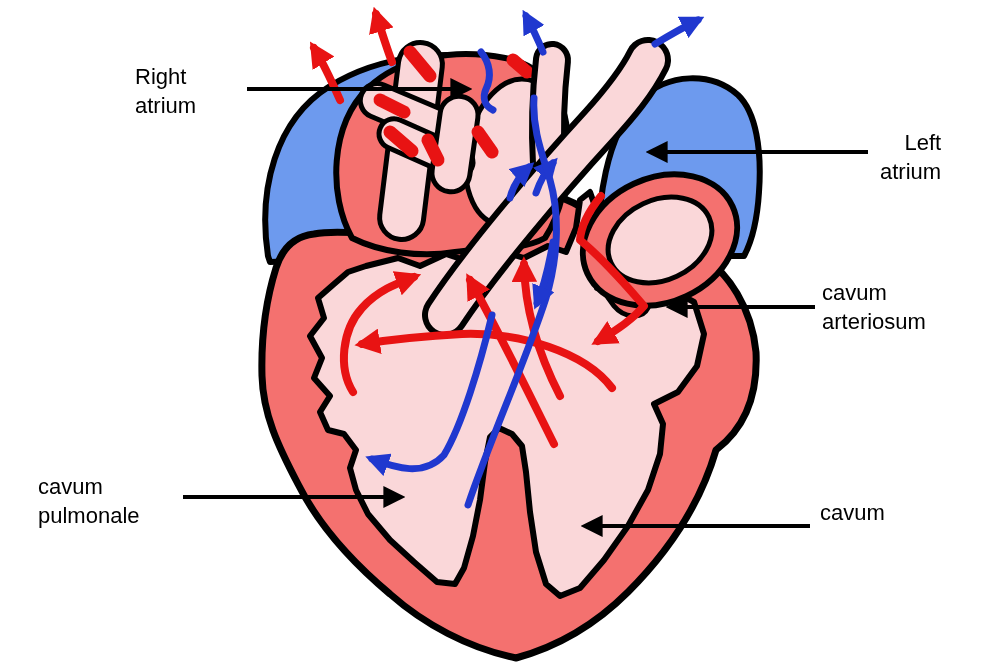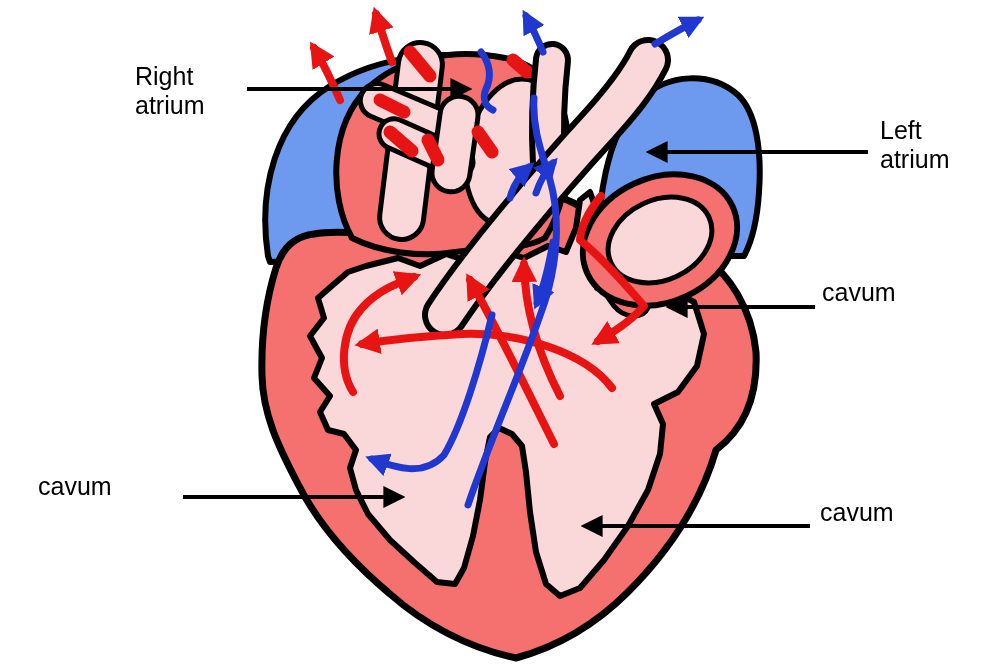--- a/index.html
+++ b/index.html
@@ -17,21 +17,21 @@
   .flow-red{stroke:var(--flow-red,#E81313);fill:none;stroke-linecap:round;stroke-linejoin:round;}
   .flow-blue{stroke:var(--flow-blue,#2038CF);fill:none;stroke-linecap:round;stroke-linejoin:round;}
   .dash-red{stroke:var(--flow-red,#E81313);fill:none;stroke-linecap:round;}
   .pointer{stroke:var(--outline-black,#000);fill:none;}
   .mred{fill:var(--flow-red,#E81313);}
   .mblue{fill:var(--flow-blue,#2038CF);}
   .mblack{fill:var(--outline-black,#000);}
   .diagram-label{
     position:absolute;
     color:var(--label-black,#000);
-    font-size:25px;line-height:29px;letter-spacing:0px;
+    font-size:22px;line-height:29px;letter-spacing:0px;
     white-space:nowrap;
   }
   .diagram-label span{display:block;}
 </style>
 </head>
 <body>
 
 <div id="canvas">
 
   <svg id="heart-svg" width="1000" height="667" viewBox="0 0 1000 667">
@@ -112,27 +112,29 @@
       <path class="pointer" stroke-width="4" marker-end="url(#mblack)" d="M815,307 L670,307"></path>
       <path class="pointer" stroke-width="4" marker-end="url(#mblack)" d="M183,497 L401,497"></path>
       <path class="pointer" stroke-width="4" marker-end="url(#mblack)" d="M810,526 L585,526"></path>
     </g>
   </svg>
 
   <div class="diagram-label" style="left:135px;top:62px;">
     <span>Right</span>
     <span>atrium</span>
   </div>
-  <div class="diagram-label" style="left:880px;top:116px;">
+  <div class="diagram-label" style="left:880px;top:128px;text-align:right;">
     <span>Left</span>
     <span>atrium</span>
   </div>
   <div class="diagram-label" style="left:822px;top:278px;">
     <span>cavum</span>
+    <span>arteriosum</span>
   </div>
   <div class="diagram-label" style="left:38px;top:472px;">
     <span>cavum</span>
+    <span>pulmonale</span>
   </div>
   <div class="diagram-label" style="left:820px;top:498px;">
     <span>cavum</span>
   </div>
 
 </div>
 
 </body></html>

